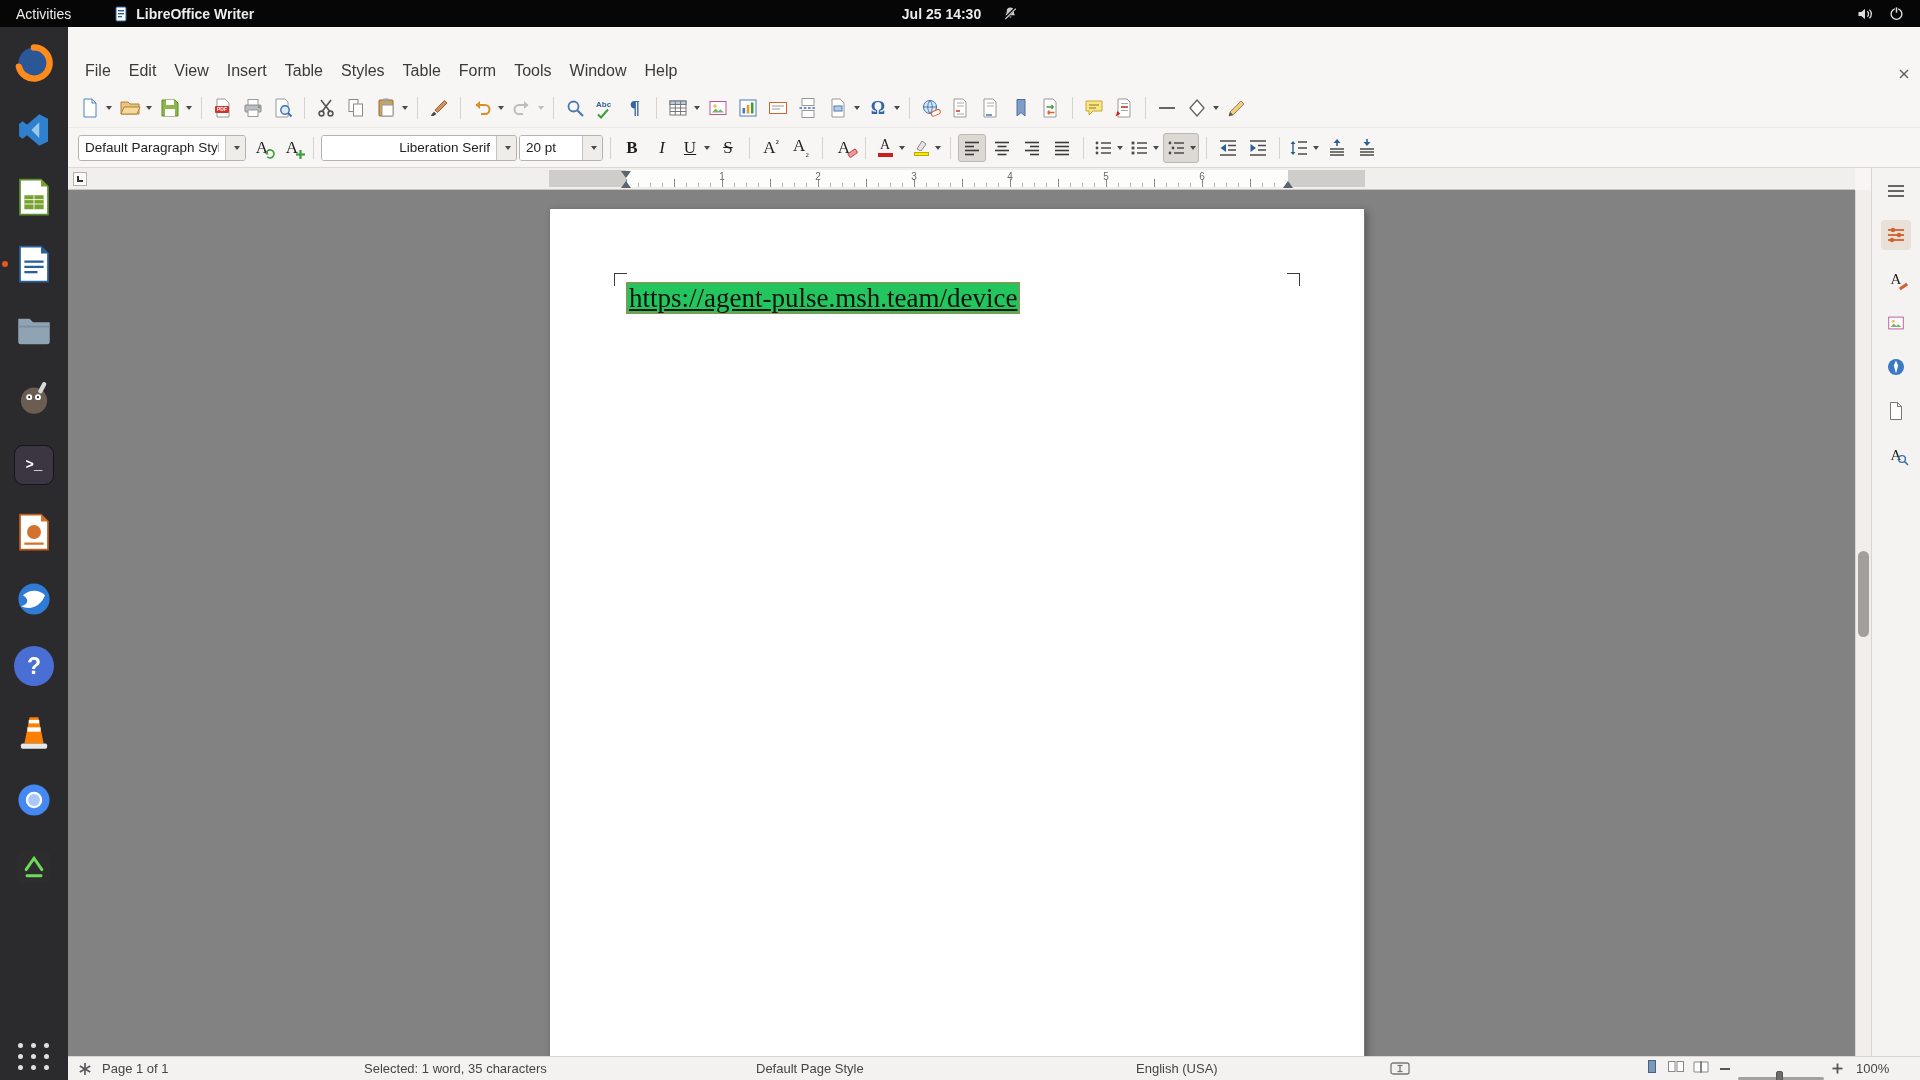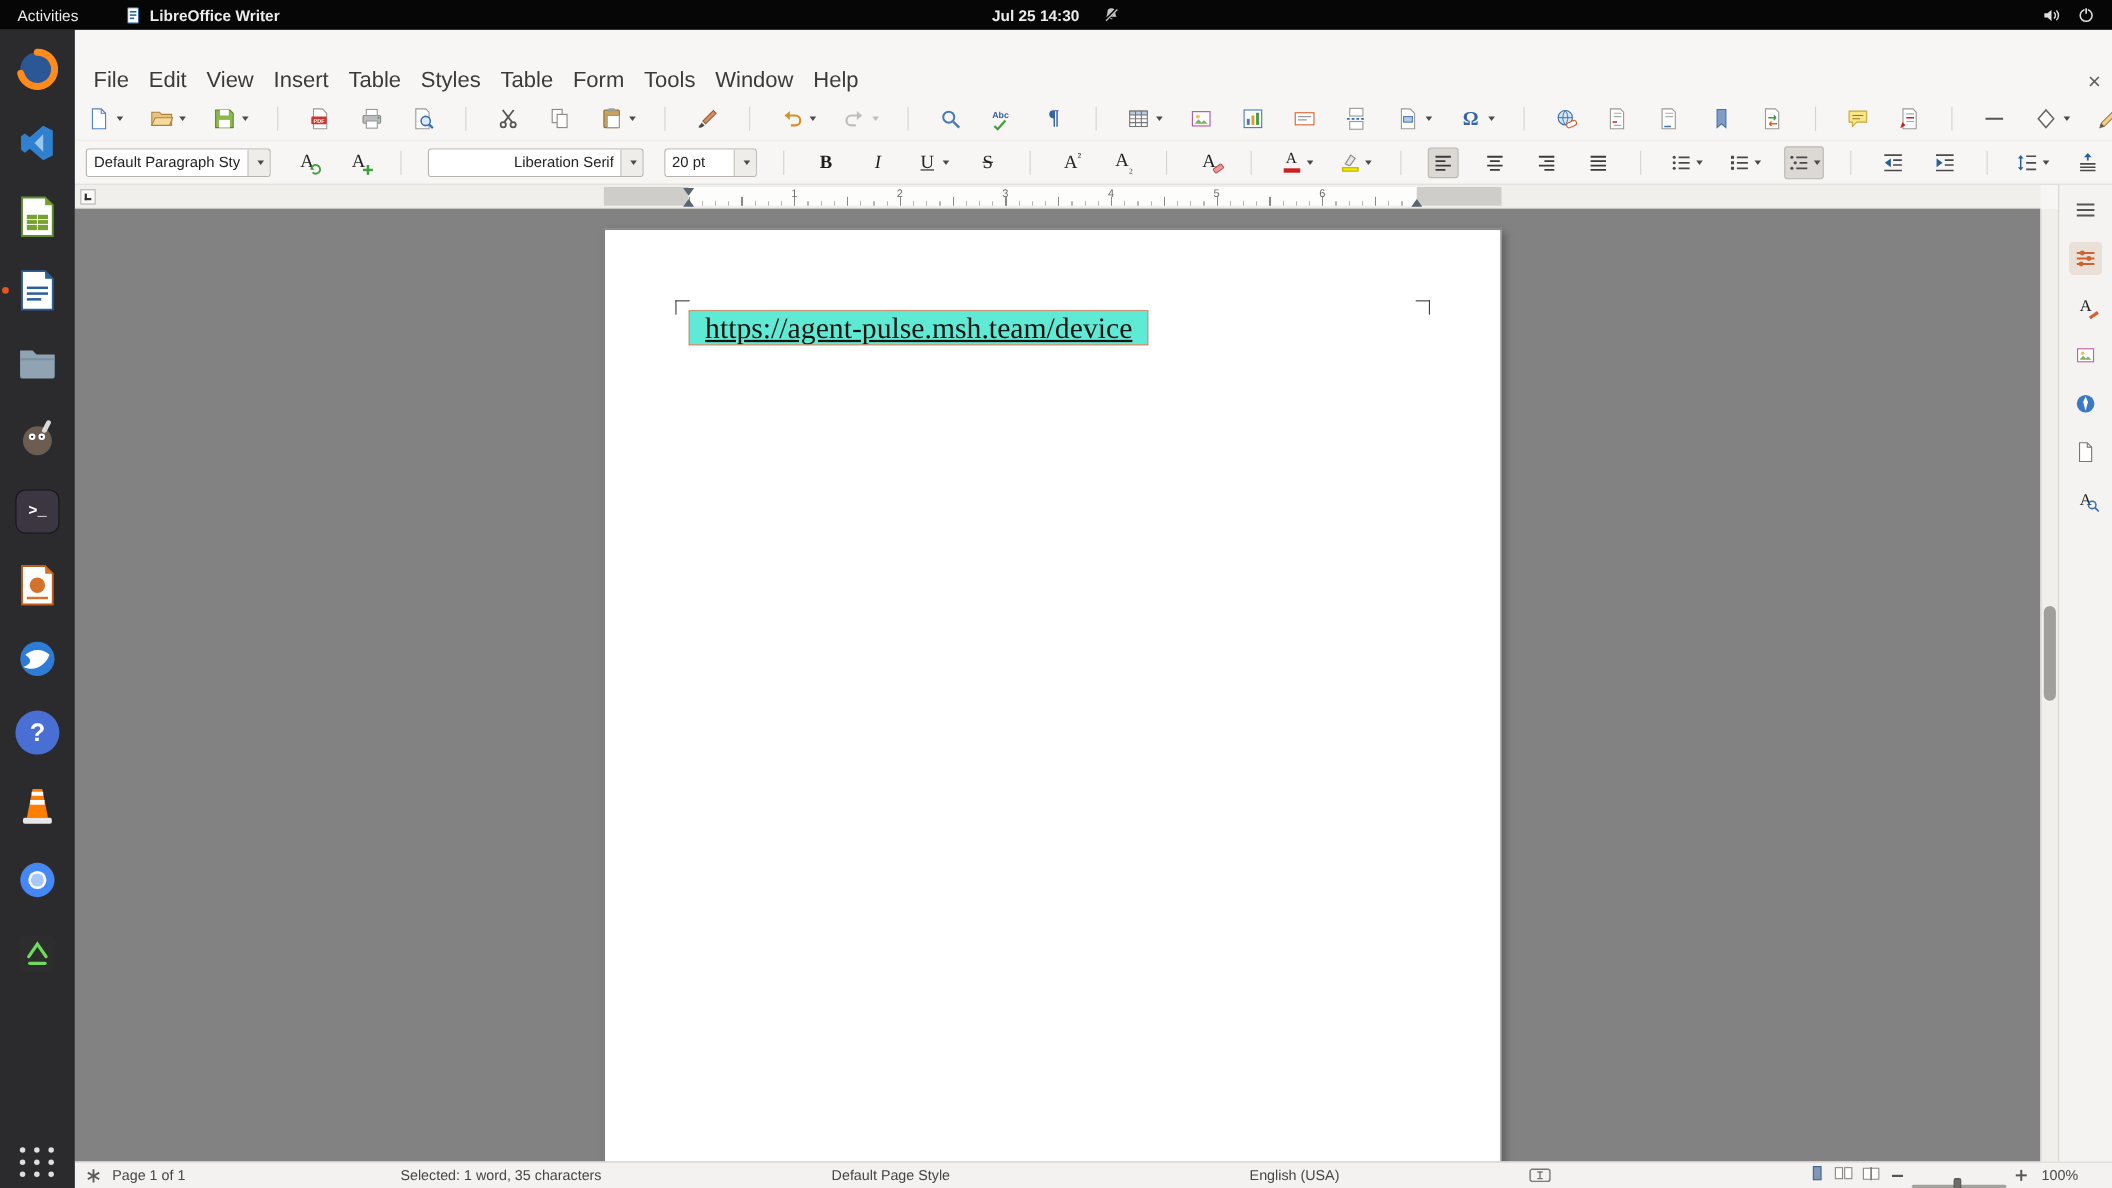--- a/index.html
+++ b/index.html
@@ -17,24 +17,24 @@
   .dock-item{width:48px;height:48px;flex:none;position:relative;display:flex;align-items:center;justify-content:center;border-radius:10px}
   .active-dot{position:absolute;left:-8px;top:50%;transform:translateY(-50%);width:6px;height:6px;border-radius:50%;background:#E95420}
   .dock-badge{width:40px;height:40px;border-radius:9px;display:flex;align-items:center;justify-content:center}
   .apps-grid{margin-top:auto;display:grid;grid-template-columns:repeat(3,7px);grid-gap:6px}
   .apps-grid i{width:5px;height:5px;border-radius:50%;background:#dfdfdf}
   
   .win{position:absolute;left:68px;top:27px;width:1852px;height:1053px;background:#f7f6f4}
   .titlebar{position:absolute;top:0;left:0;right:0;height:30px;background:#f2f1ef;border-bottom:1px solid #d8d5d1;display:flex;align-items:center;justify-content:center;font-size:14px;font-weight:bold;color:#474747}
   .winbtns{position:absolute;right:12px;top:0;height:30px;display:flex;align-items:center;gap:20px}
   .winbtn{width:16px;height:16px;display:flex;align-items:center;justify-content:center;border-radius:50%}
-  .menubar{position:absolute;top:31px;left:0;right:0;height:30px;display:flex;align-items:center;padding-left:8px;font-size:20px;color:#3a3a3a;background:#f7f6f4}
+  .menubar{position:absolute;top:31px;left:0;right:0;height:30px;display:flex;align-items:flex-start;padding-left:8px;font-size:16px;color:#3a3a3a;background:#f7f6f4}
   .menu-item{padding:4px 9px;border-radius:3px}
   .docclose{position:absolute;right:8px;top:7px;width:17px;height:17px;display:flex;align-items:center;justify-content:center}
-  .toolbar{position:absolute;left:0;right:0;display:flex;align-items:center;padding-left:8px;background:#f7f6f4;gap:19px}
+  .toolbar{position:absolute;left:0;right:0;display:flex;align-items:center;padding-left:8px;background:#f7f6f4;gap:2px}
   .tb1{top:61px;height:40px;border-bottom:1px solid #ebe9e6}
   .tb2{top:101px;height:40px;border-bottom:1px solid #dcd9d5}
   .tbtn{min-width:28px;height:28px;display:flex;align-items:center;justify-content:center;border-radius:3px;flex:none;border:1px solid transparent}
   .pressed{background:#dcd9d5;border:1px solid #bbb7b2}
   .dd{width:0;height:0;border-left:3.5px solid transparent;border-right:3.5px solid transparent;border-top:4px solid #4a4a4a;margin-left:2px;flex:none}
   .ddwrap{display:flex;align-items:center;border-radius:3px;flex:none;padding-right:2px}
   .sep{width:1px;height:22px;background:#d6d3cf;margin:0 5px;flex:none}
   .combo{height:26px;background:#fff;border:1px solid #b6b2ad;border-radius:3px;display:flex;align-items:center;flex:none;overflow:hidden}
   .combo input{border:0;outline:0;height:100%;font-family:"Liberation Sans",sans-serif;font-size:13.5px;color:#222;padding:0 6px;min-width:0}
   .combo .cbtn{width:20px;height:100%;border-left:1px solid #c6c2bd;background:#efedea;display:flex;align-items:center;justify-content:center;flex:none}
@@ -51,21 +51,21 @@
     background-size:100% 8px,100% 4px;background-position:0 100%,0 100%;background-repeat:no-repeat}
   .ruler-num{position:absolute;top:1px;font-size:10px;color:#6b6b6b;transform:translateX(-50%)}
   .tabsel{position:absolute;left:5px;top:4px;width:14px;height:14px;border:1px solid #b5b2ae;background:#fbfaf9}
   .tabsel i{position:absolute;left:3px;top:3px;width:6px;height:6px;border-left:2px solid #333;border-bottom:2px solid #333}
   .ind{position:absolute;width:0;height:0}
   
   .docarea{position:absolute;top:163px;left:0;width:1787px;height:866px;background:#828282;overflow:hidden}
   .page{position:absolute;left:481px;top:18px;width:816px;height:900px;background:#fff;border:1px solid #787878;box-shadow:3px 3px 7px rgba(0,0,0,.28)}
   .cmark{position:absolute;width:13px;height:13px;border-color:#b7b7b7}
   .doctext{position:absolute;left:77px;top:72px;width:662px;font-family:"Liberation Serif",serif;font-size:27px;line-height:1.3;color:#161210}
-  .selrun{background:#5eead4;outline:1px solid #BA7C50;text-decoration:underline;padding:0 14px}
+  .selrun{background:#22c55e;outline:1px solid #BA7C50;text-decoration:underline;padding:0 2px}
   .scrollbar{position:absolute;top:163px;left:1787px;width:16px;height:866px;background:#f0efec;border-left:1px solid #dbd8d4}
   .sthumb{position:absolute;left:2px;width:11px;top:361px;height:86px;background:#a19f9c;border-radius:6px}
   
   .sidetabs{position:absolute;top:141px;left:1803px;width:49px;height:888px;background:#f4f3f1;border-left:1px solid #d9d6d2;display:flex;flex-direction:column;align-items:center;padding-top:8px;gap:14px}
   .stab{width:30px;height:30px;display:flex;align-items:center;justify-content:center;border-radius:4px;position:relative}
   .stab.active{background:#e9e0d8}
   
   .statusbar{position:absolute;left:0;right:0;bottom:0;height:24px;background:#f3f2f0;border-top:1px solid #d9d6d2;font-size:13px;color:#454545}
   .statusbar>span,.statusbar>div{position:absolute;top:0;height:23px;display:flex;align-items:center}
   .ztrack{width:86px;height:3px;background:#a3a19d;border-radius:2px;position:relative}

